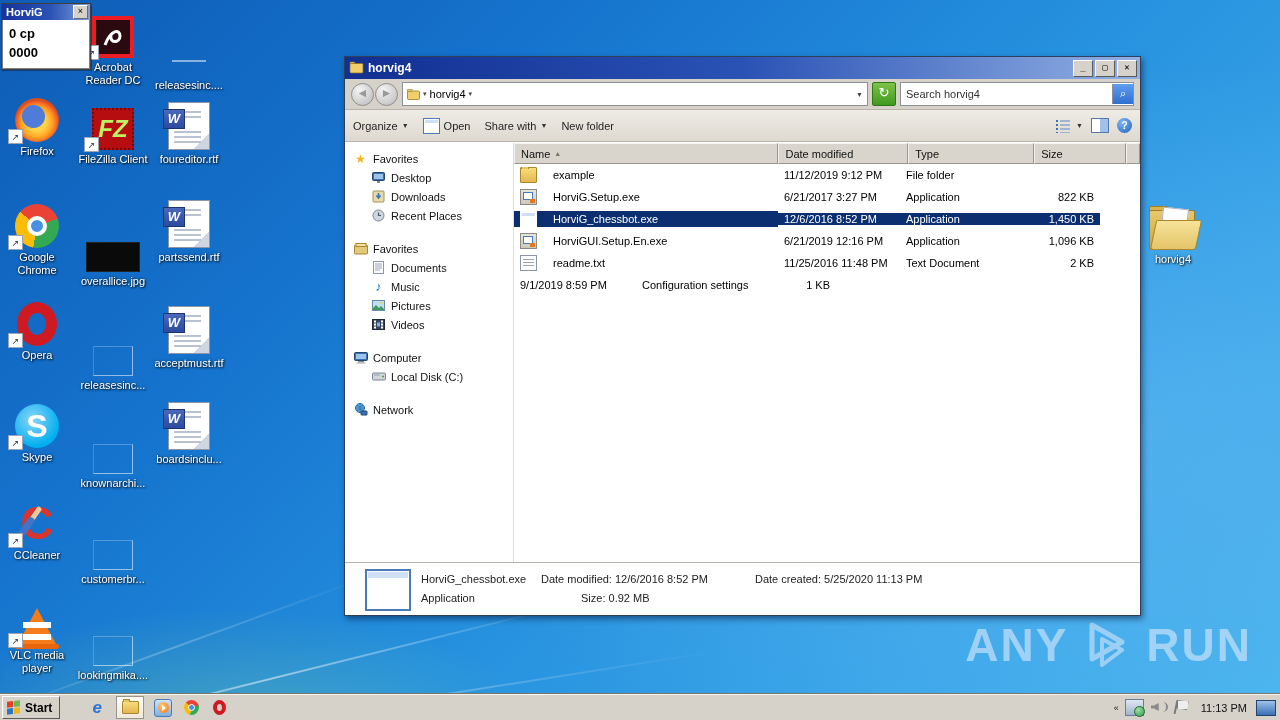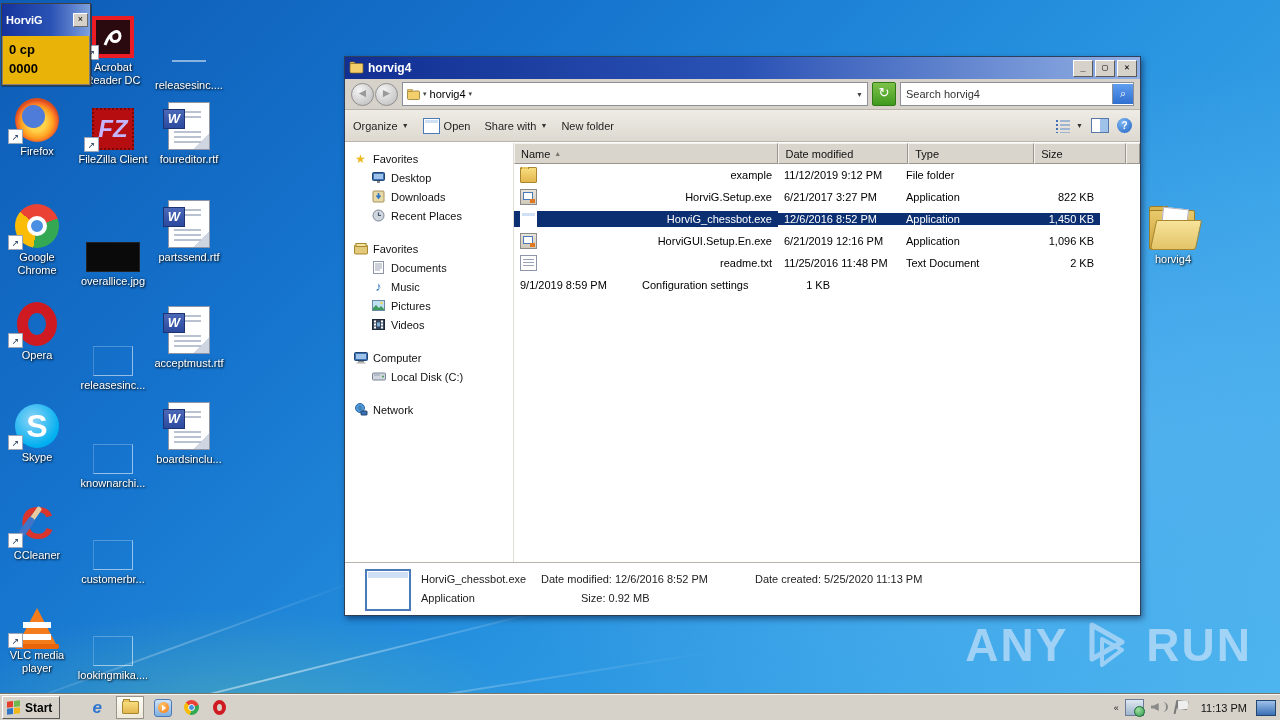--- a/index.html
+++ b/index.html
@@ -40,47 +40,47 @@
   .cc::after{content:"";position:absolute;left:9px;top:16px;width:7px;height:22px;background:#3f74c9;
     border-radius:3px;transform:rotate(35deg);box-shadow:0 -14px 0 -1px #e8cba0;}
   .vlc{width:0;height:0;border-left:20px solid transparent;border-right:20px solid transparent;
     border-bottom:38px solid #f57c1a;position:relative;}
   .vlc::after{content:"";position:absolute;left:-14px;top:14px;width:28px;height:6px;background:#fff;
     box-shadow:0 12px 0 0 #fff;}
   .vlc::before{content:"";position:absolute;left:-22px;top:36px;width:44px;height:5px;background:#e8650c;border-radius:2px;}
   .acr{width:42px;height:42px;background:#2a090f;border:4px solid #ec1c24;box-sizing:border-box;
     display:flex;align-items:center;justify-content:center;}
   .fz{width:42px;height:42px;background:#b50d10;border:2px dotted #7a0608;box-sizing:border-box;
-    color:#c4b5fd;font-weight:bold;font-size:24px;line-height:38px;text-align:center;font-style:italic;}
+    color:#bef264;font-weight:bold;font-size:24px;line-height:38px;text-align:center;font-style:italic;}
   .imgblack{width:52px;height:28px;background:#0a0a0a;border:1px solid #222;}
   .ghosticon{width:38px;height:28px;border:1px solid rgba(255,255,255,.55);
     border-top-color:rgba(255,255,255,.25);border-left-color:rgba(255,255,255,.2);}
   .ghostdash{width:34px;height:2px;background:rgba(255,255,255,.5);margin-bottom:14px;}
   .wordpage{width:40px;height:46px;position:relative;background:linear-gradient(135deg,#fff 82%,#cfd6e2 82%);
     border:1px solid #8c96a8;}
   .wordpage i{position:absolute;left:5px;right:8px;height:2px;background:#b9c2d0;}
   .wordpage .w{position:absolute;left:-6px;top:6px;width:20px;height:18px;background:linear-gradient(#4b68b8,#2c4a9e);
     border:1px solid #1d3470;color:#fff;font-weight:bold;font-size:13px;line-height:18px;text-align:center;font-style:italic;}
   .openfolder{width:52px;height:44px;position:relative;}
   .openfolder .back{position:absolute;left:2px;top:4px;width:44px;height:38px;background:linear-gradient(#e8c96a,#cda43f);
     border:1px solid #9c7d2a;border-radius:2px;}
   .openfolder .tab{position:absolute;left:2px;top:0;width:18px;height:8px;background:#d9b44f;border:1px solid #9c7d2a;border-radius:2px 2px 0 0;}
   .openfolder .paper{position:absolute;left:14px;top:2px;width:24px;height:38px;background:#fff;border:1px solid #aab;transform:rotate(6deg);}
   .openfolder .front{position:absolute;left:6px;top:14px;width:44px;height:28px;background:linear-gradient(#f7e39a,#e3c468);
     border:1px solid #a8872f;border-radius:2px 2px 3px 3px;transform:skewX(-12deg);}
 
   
   .widget{position:absolute;left:1px;top:3px;width:88px;background:#d6d2c9;
     border:1px solid #404040;box-shadow:1px 1px 0 #00000055;}
-  .widget .wtitle{height:32px;background:linear-gradient(90deg,#16339b,#2a52b5 55%,#7fa0dd);
+  .widget .wtitle{height:16px;background:linear-gradient(90deg,#16339b,#2a52b5 55%,#7fa0dd);
     display:flex;align-items:center;padding:0 2px 0 4px;}
   .widget .wtitle span{color:#fff;font-weight:bold;font-size:11px;flex:1;}
   .widget .wx{width:13px;height:12px;background:#d6d2c9;border:1px solid;border-color:#fff #6b6b6b #6b6b6b #fff;
     font-size:9px;line-height:10px;text-align:center;color:#000;}
-  .widget .wbody{background:#eab308;border:1px solid #808080;border-top:none;padding:4px 6px 6px;}
+  .widget .wbody{background:#ffffff;border:1px solid #808080;border-top:none;padding:4px 6px 6px;}
   .widget .wbody div{font-weight:bold;font-size:13px;line-height:19px;}
 
   
   .win{position:absolute;left:344px;top:56px;width:795px;height:558px;
     background:#d6d2c9;border:1px solid #2e3f5c;box-shadow:2px 3px 6px rgba(0,0,30,.45);
     display:flex;flex-direction:column;}
   .titlebar{height:22px;background:linear-gradient(90deg,#122f92 0%,#2a52b5 50%,#92b0e4 100%);
     display:flex;align-items:center;padding:0 3px 0 4px;flex:0 0 auto;}
   .titlebar .ticon{margin-right:4px;}
   .titlebar .ttext{color:#fff;font-weight:bold;font-size:12px;flex:1;}
@@ -124,21 +124,21 @@
     font-size:11px;display:flex;align-items:center;padding:0 6px;color:#111;}
   .hc-name{width:264px;}
   .hc-date{width:122px;}
   .hc-type{width:118px;}
   .hc-size{width:82px;}
   .hc-x{flex:1;}
   .sortmark{font-size:7px;color:#7a7468;margin-left:4px;}
   .rows{flex:1;background:#fff;overflow:hidden;}
   .frow{display:flex;height:22px;align-items:center;}
   .fcell{padding:0 6px;font-size:11px;white-space:nowrap;overflow:hidden;}
-  .fc-name{width:264px;display:flex;align-items:center;gap:3px;box-sizing:border-box;justify-content:space-between;}
+  .fc-name{width:264px;display:flex;align-items:center;gap:16px;box-sizing:border-box;}
   .fc-date{width:122px;box-sizing:border-box;}
   .fc-type{width:118px;box-sizing:border-box;}
   .fc-size{width:82px;text-align:right;box-sizing:border-box;}
   .frow.sel .fc-name,.frow.sel .fc-date,.frow.sel .fc-type,.frow.sel .fc-size{background:#0b2f71;color:#fff;}
   .fico{width:15px;height:14px;flex:0 0 auto;position:relative;}
   .ico-folder{background:linear-gradient(#f7dd7f,#e3b74f);border:1px solid #a8872f;border-radius:1px;}
   .ico-folder::before{content:"";position:absolute;left:0;top:-3px;width:6px;height:3px;background:#e9c75f;border:1px solid #a8872f;border-bottom:none;}
   .ico-installer{background:linear-gradient(#e8e4da,#cfc9ba);border:1px solid #8a8a8a;}
   .ico-installer::before{content:"";position:absolute;left:2px;top:2px;width:8px;height:6px;background:#fff;border:1px solid #4a7ab8;}
   .ico-installer::after{content:"";position:absolute;right:1px;bottom:1px;width:5px;height:4px;background:#e07820;}

